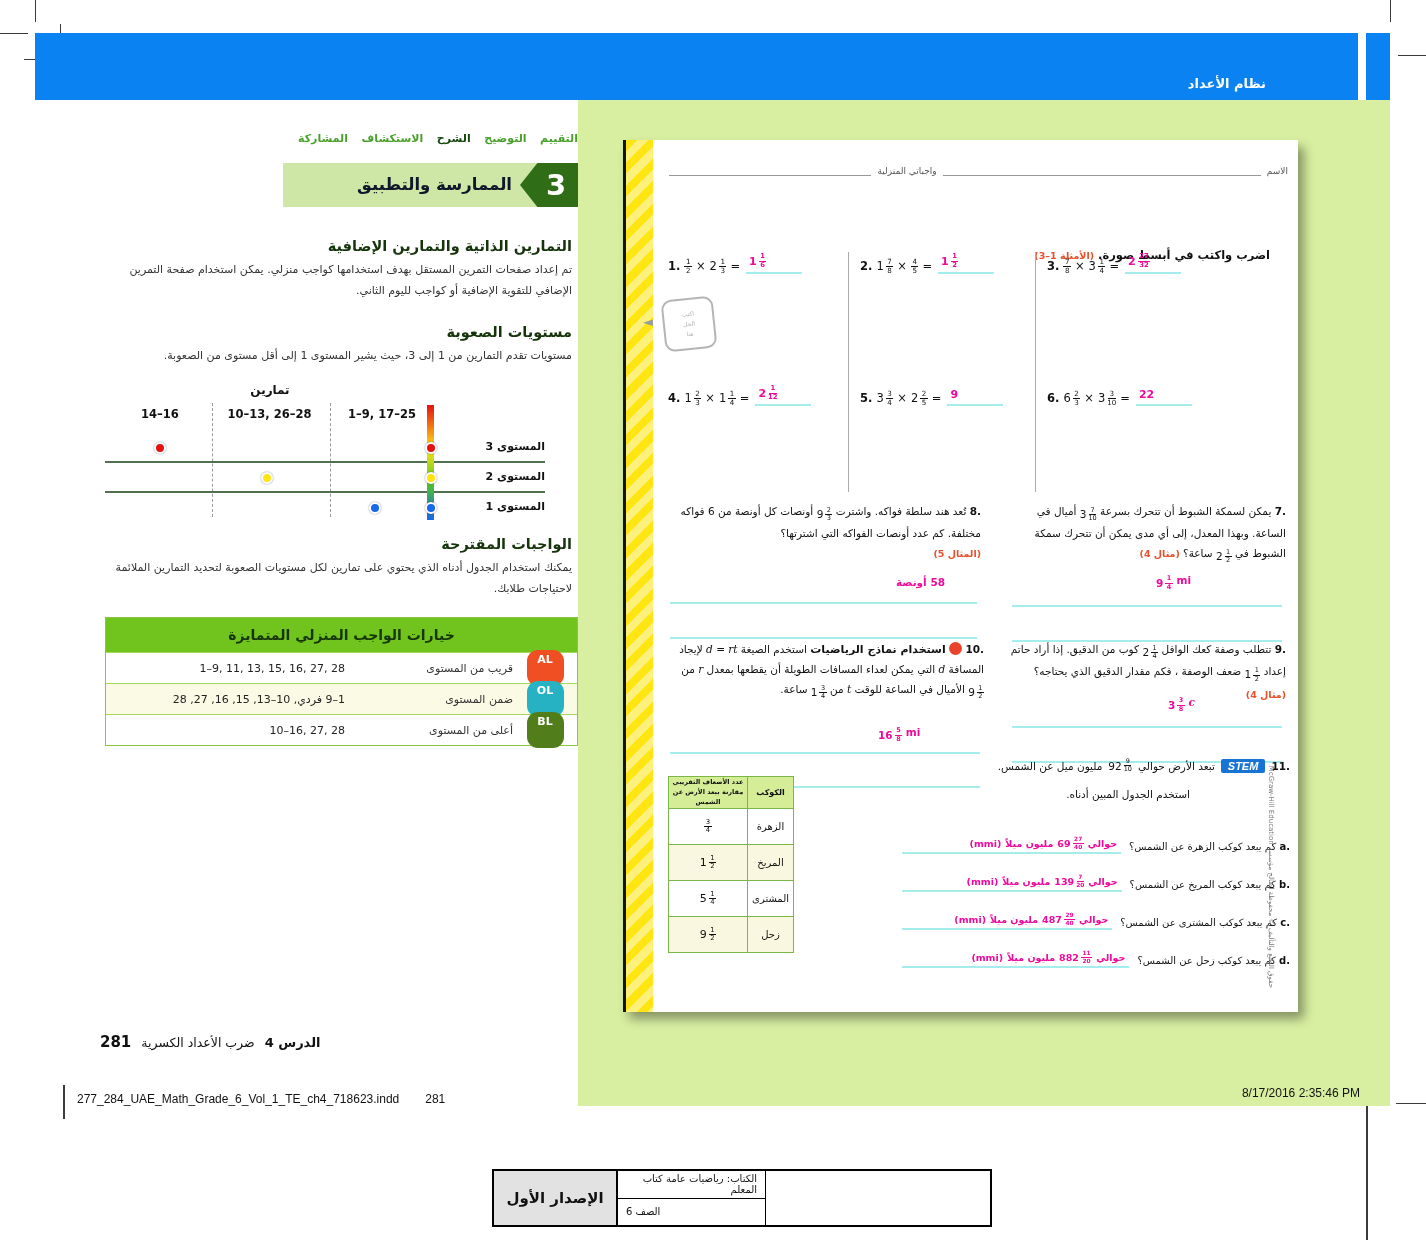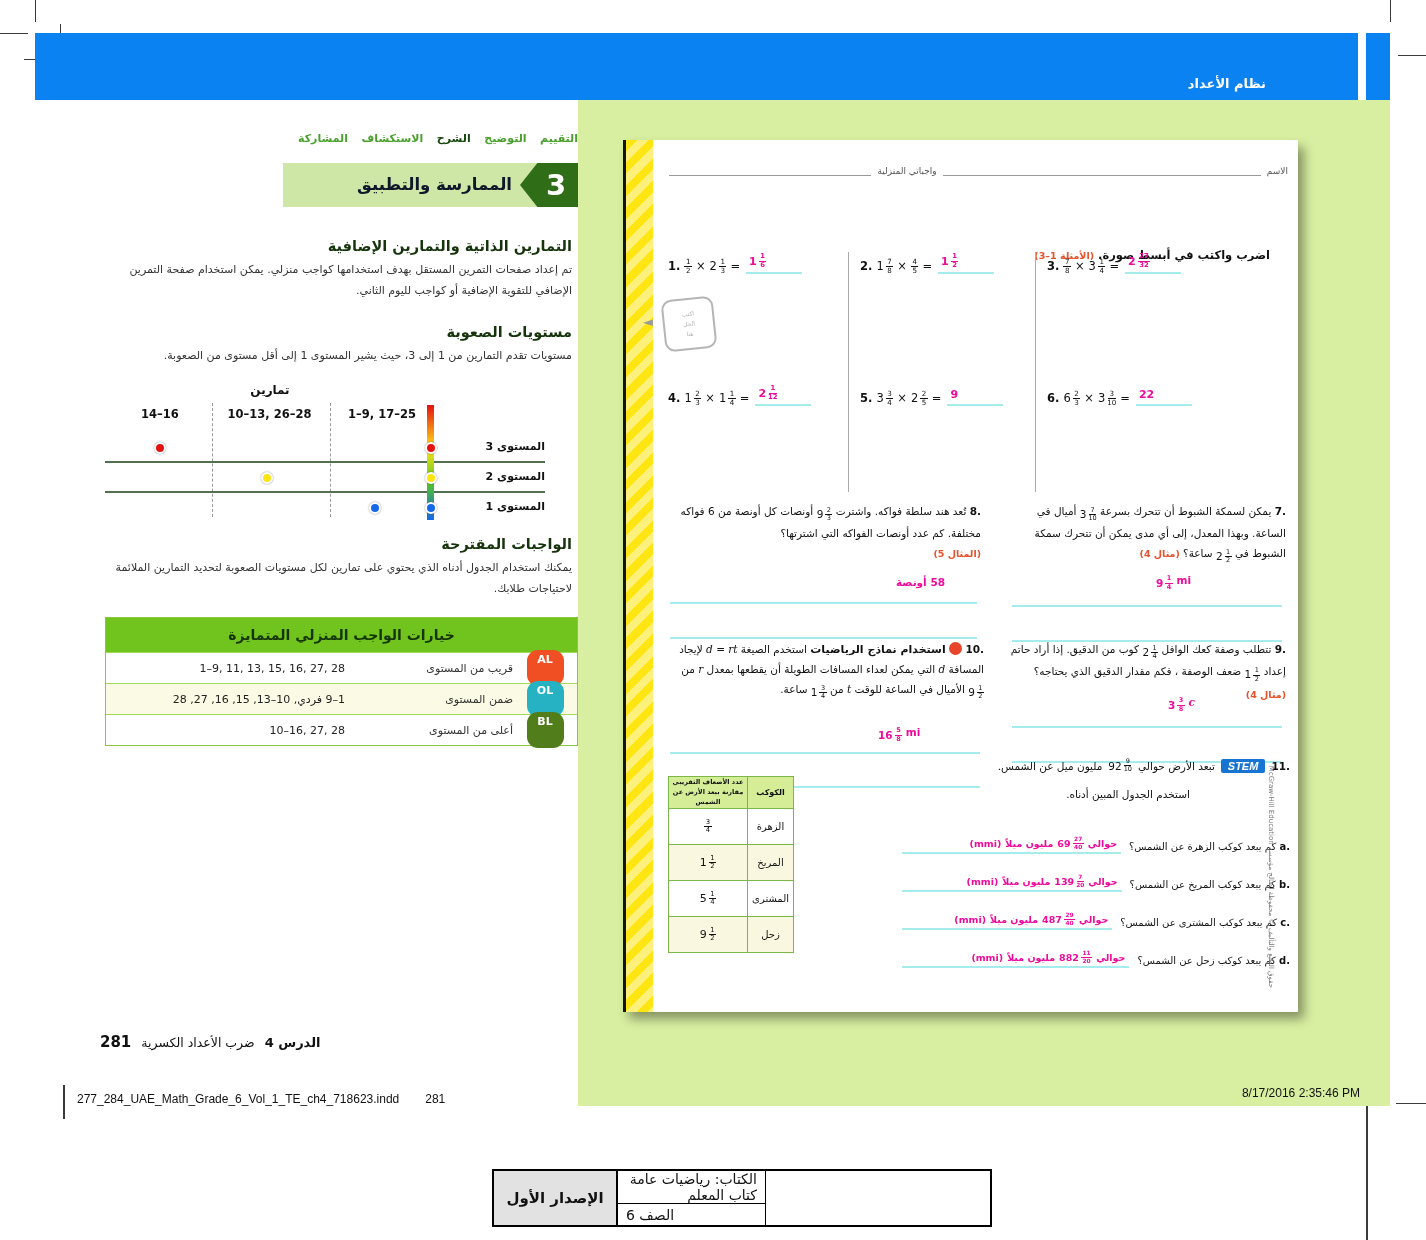--- a/index.html
+++ b/index.html
@@ -125,21 +125,21 @@
   .stamp-arrow { position:absolute; left:20px; top:174px; color:#9b9b9b; font-size:13px; }
 
   
   .vtable { position:absolute; left:492px; top:1169px; width:500px; height:58px; border:2.5px solid #000; display:flex; background:#fff; }
   .v-gray { width:124px; background:#e2e2e2; border-right:2px solid #000; display:flex; align-items:center;
             justify-content:center; font-weight:bold; font-size:15px; direction:rtl; }
   .v-col { display:flex; flex-direction:column; }
   .v-mid { width:148px; border-right:1.5px solid #000; }
   .v-right { flex:1; }
   .v-cell { flex:1; display:flex; align-items:center; justify-content:flex-end; padding:0 8px;
-            font-size:14px; direction:rtl; }
+            font-size:10px; direction:rtl; }
   .v-col .v-cell + .v-cell { border-top:1.5px solid #000; }
 </style>
 </head>
 <body>
 
 <div class="mark" style="left:35px;top:0;width:1px;height:22px"></div>
 <div class="mark" style="left:0;top:33px;width:28px;height:1px"></div>
 <div class="mark" style="left:60px;top:24px;width:1px;height:26px"></div>
 <div class="mark" style="left:24px;top:59px;width:28px;height:1px"></div>
 <div class="mark" style="left:1390px;top:0;width:1px;height:22px"></div>

